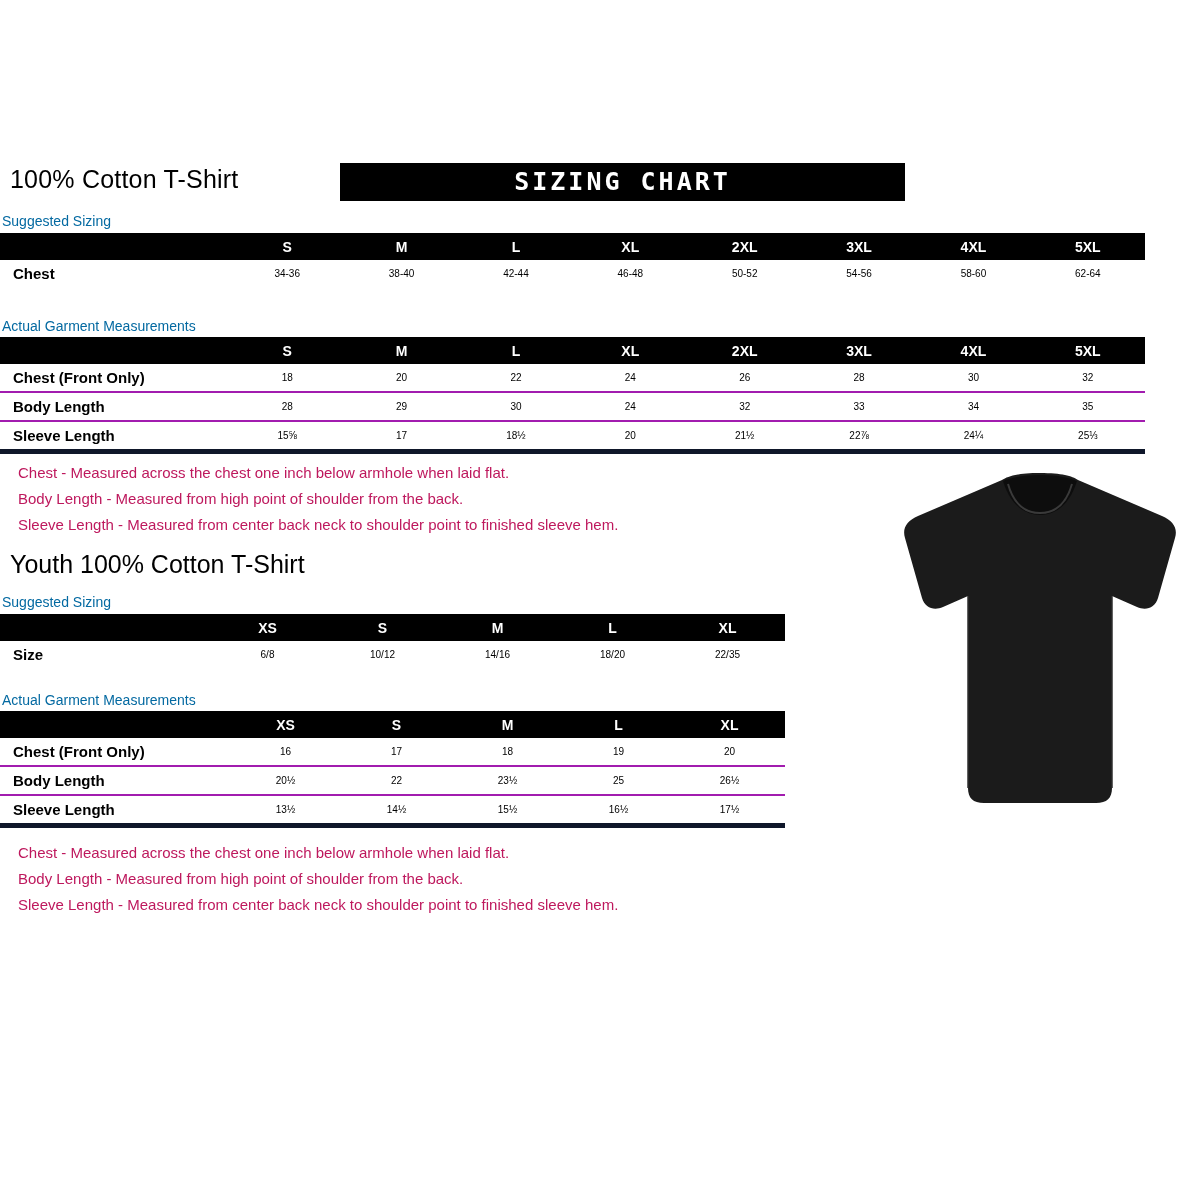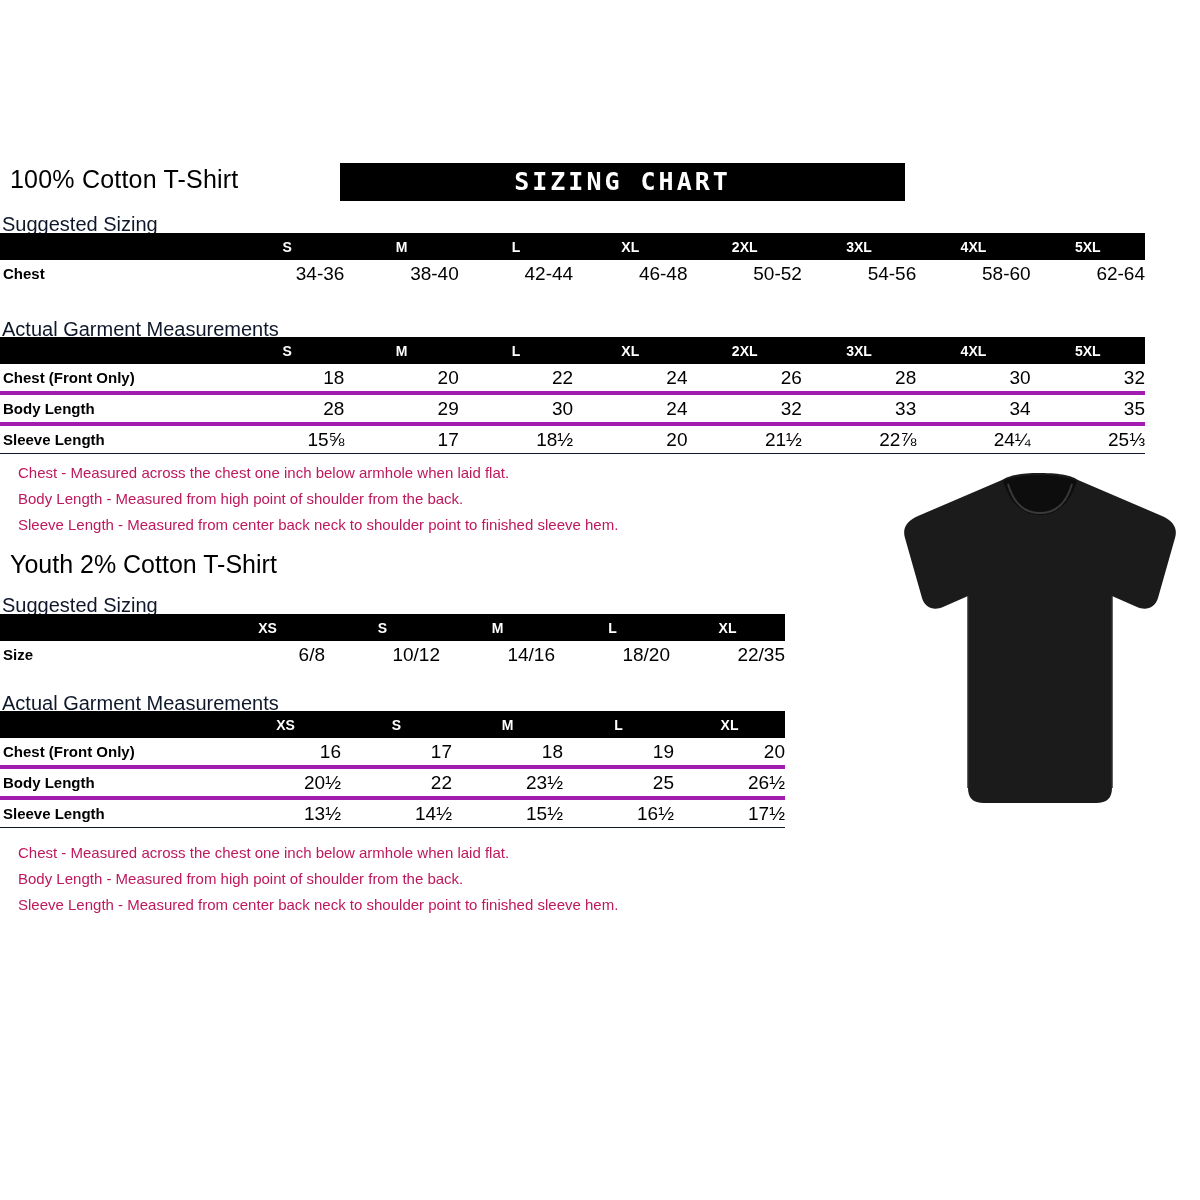--- a/index.html
+++ b/index.html
@@ -51,22 +51,22 @@
     text-align: center;
     color: #ffffff;
     font-size: 25px;
     font-weight: 700;
     letter-spacing: 3px;
     font-family: "DejaVu Sans Mono", monospace;
   }
 
   .sub-label {
     position: absolute;
-    font-size: 20px;
-    color: #0f172a;
+    font-size: 14px;
+    color: #0369a1;
   }
 
   
   .tbl {
     position: absolute;
     border-collapse: collapse;
     table-layout: fixed;
     font-size: 15px;
   }
   .tbl th, .tbl td {
@@ -79,34 +79,34 @@
     background: #000000;
     color: #ffffff;
     font-weight: 700;
     font-size: 14px;
     text-align: center;
   }
   .tbl thead th.rowlabel {
     text-align: left;
   }
   .tbl tbody td {
-    text-align: right;
-    font-size: 19px;
+    text-align: center;
+    font-size: 10px;
   }
   .tbl tbody td.rowlabel {
     text-align: left;
     font-weight: 700;
-    padding-left: 3px;
+    padding-left: 13px;
     font-size: 15px;
   }
   .tbl.ruled tbody tr {
-    border-bottom: 4px solid #a21caf;
+    border-bottom: 2px solid #a21caf;
   }
   .tbl.ruled tbody tr:last-child {
-    border-bottom: 1px solid #0f172a;
+    border-bottom: 5px solid #0f172a;
   }
 
   
   #adult-suggested { left: 0px; top: 233px; width: 1145px; }
   #adult-suggested col.c0 { width: 230px; }
 
   
   #adult-actual { left: 0px; top: 337px; width: 1145px; }
   #adult-actual col.c0 { width: 230px; }
 
@@ -261,21 +261,21 @@
       </tr>
     </tbody>
   </table>
 
   <div class="notes" id="adult-notes">
     <div>Chest - Measured across the chest one inch below armhole when laid flat.</div>
     <div>Body Length - Measured from high point of shoulder from the back.</div>
     <div>Sleeve Length - Measured from center back neck to shoulder point to finished sleeve hem.</div>
   </div>
 
-  <div class="youth-title">Youth 2% Cotton T-Shirt</div>
+  <div class="youth-title">Youth 100% Cotton T-Shirt</div>
 
   <div class="sub-label" style="left:2px; top:594px;">Suggested Sizing</div>
 
   <table class="tbl" id="youth-suggested">
     <colgroup>
       <col class="c0">
         <col>
         <col>
         <col>
         <col>

